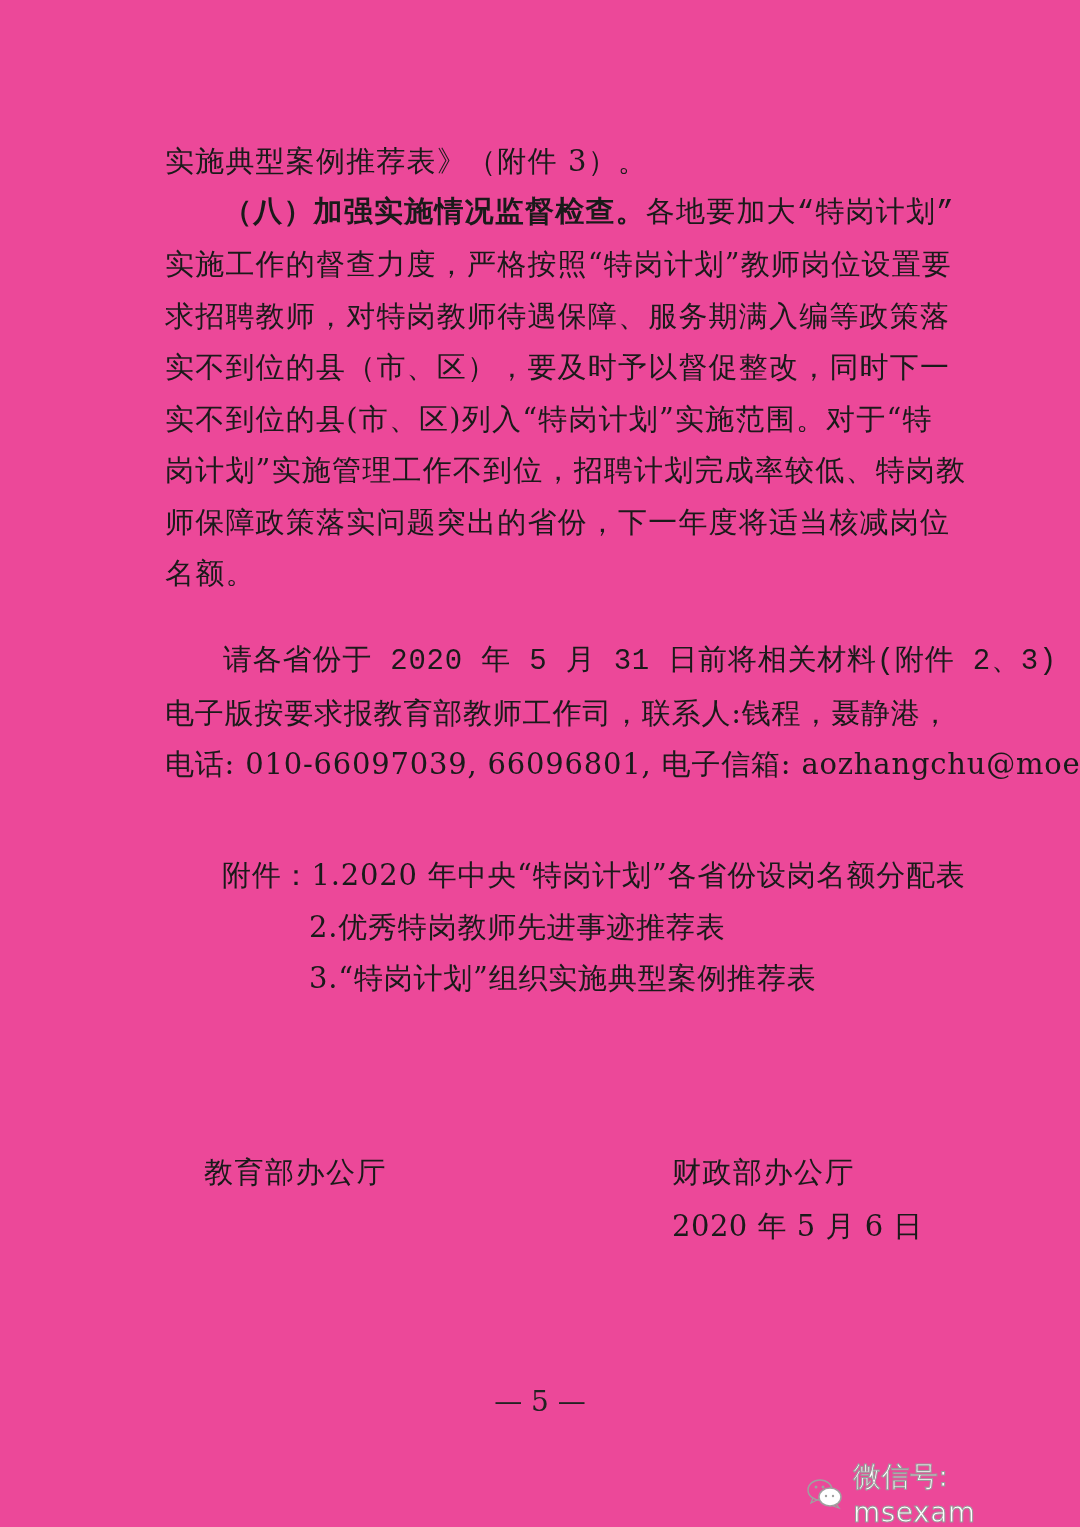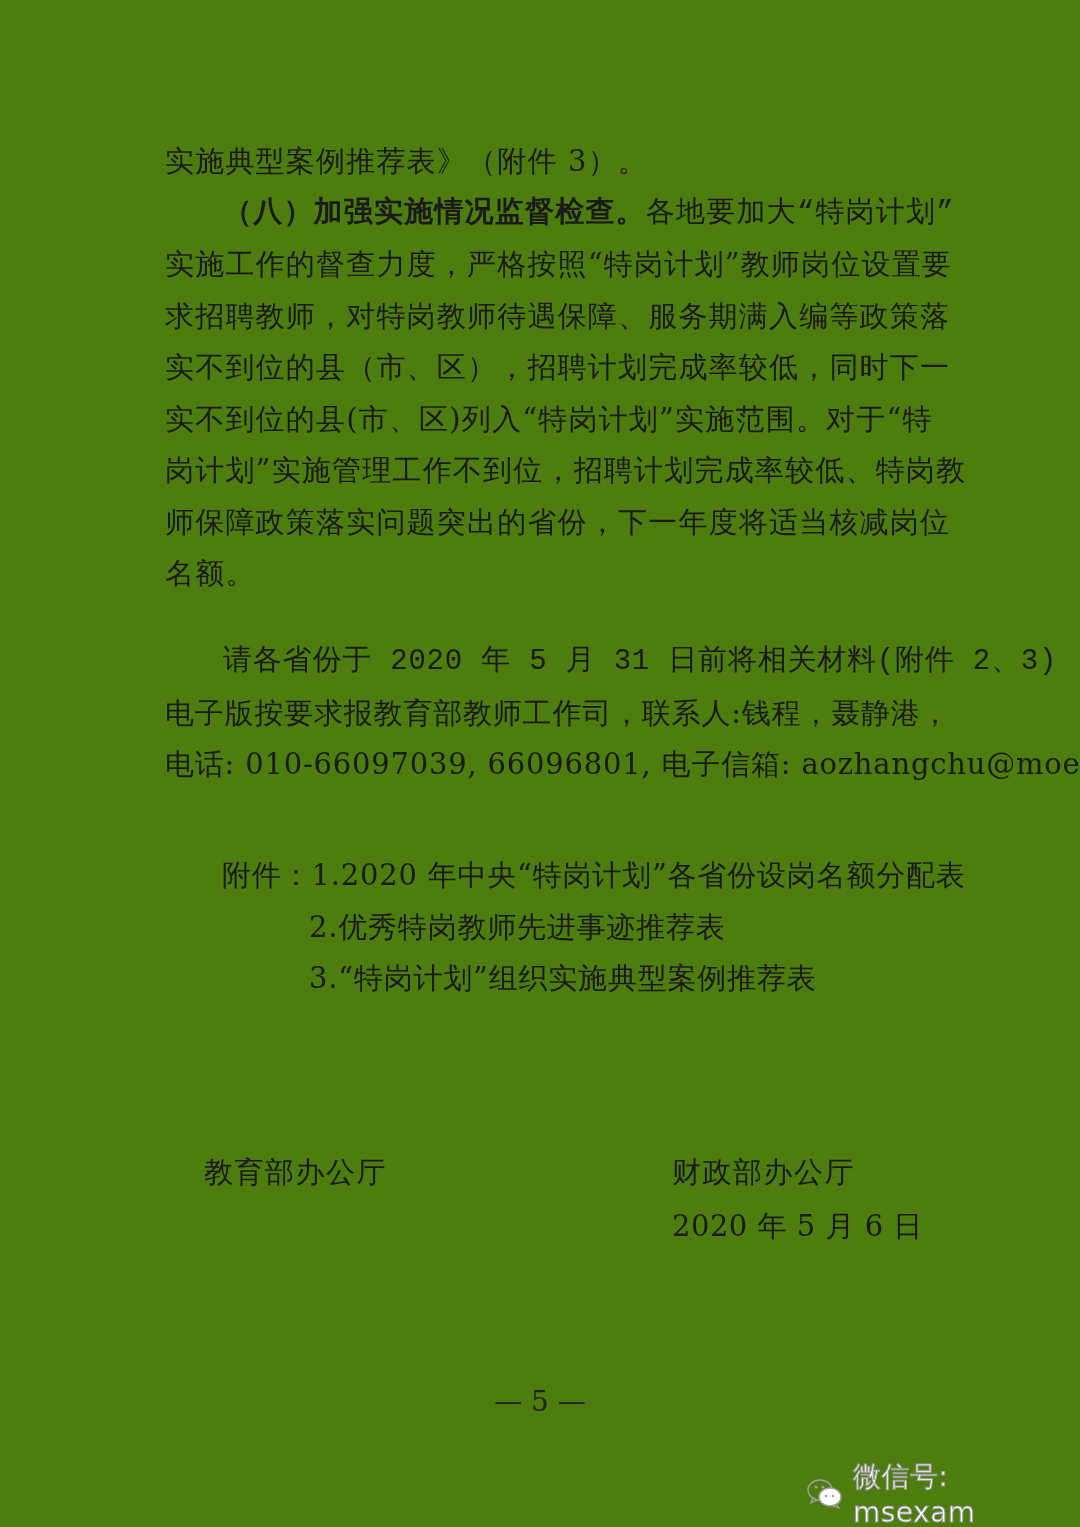--- a/index.html
+++ b/index.html
@@ -12,21 +12,21 @@
       height: 1527px;
       position: relative;
       overflow: hidden;
       color: #1a1a1a;
       font-family: "DejaVu Serif", "Liberation Serif", serif;
     }
     .page {
       position: absolute;
       left: 0; top: 0;
       width: 1080px; height: 1527px;
-      background: #4d7c0f;
+      background: #ec4899;
     }
     .body-text {
       position: absolute;
       left: 165px;
       top: 136px;
       width: 752px;
       font-size: 29px;
       line-height: 51.5px;
       letter-spacing: 1.2px;
       text-align: justify;
@@ -109,21 +109,21 @@
 </head>
 <body>
 
 <div class="page">
 
   <div class="body-text">
     <span class="line">实施典型案例推荐表》（附件 3）。</span>
     <span class="line indent"><span class="bold">（八）加强实施情况监督检查。</span><span>各地要加大“特岗计划”</span></span>
     <span class="line">实施工作的督查力度，严格按照“特岗计划”教师岗位设置要</span>
     <span class="line">求招聘教师，对特岗教师待遇保障、服务期满入编等政策落</span>
-    <span class="line">实不到位的县（市、区），招聘计划完成率较低，同时下一</span>
+    <span class="line">实不到位的县（市、区），要及时予以督促整改，同时下一</span>
     <span class="line">实不到位的县(市、区)列入“特岗计划”实施范围。对于“特</span>
     <span class="line">岗计划”实施管理工作不到位，招聘计划完成率较低、特岗教</span>
     <span class="line">师保障政策落实问题突出的省份，下一年度将适当核减岗位</span>
     <span class="line">名额。</span>
   </div>
 
   <div class="contact">
     <span class="line indent">请各省份于 2020 年 5 月 31 日前将相关材料(附件 2、3)</span>
     <span class="line">电子版按要求报教育部教师工作司，联系人:钱程，聂静港，</span>
     <span class="line">电话: 010-66097039, 66096801, 电子信箱: aozhangchu@moe.edu.cn。</span>

